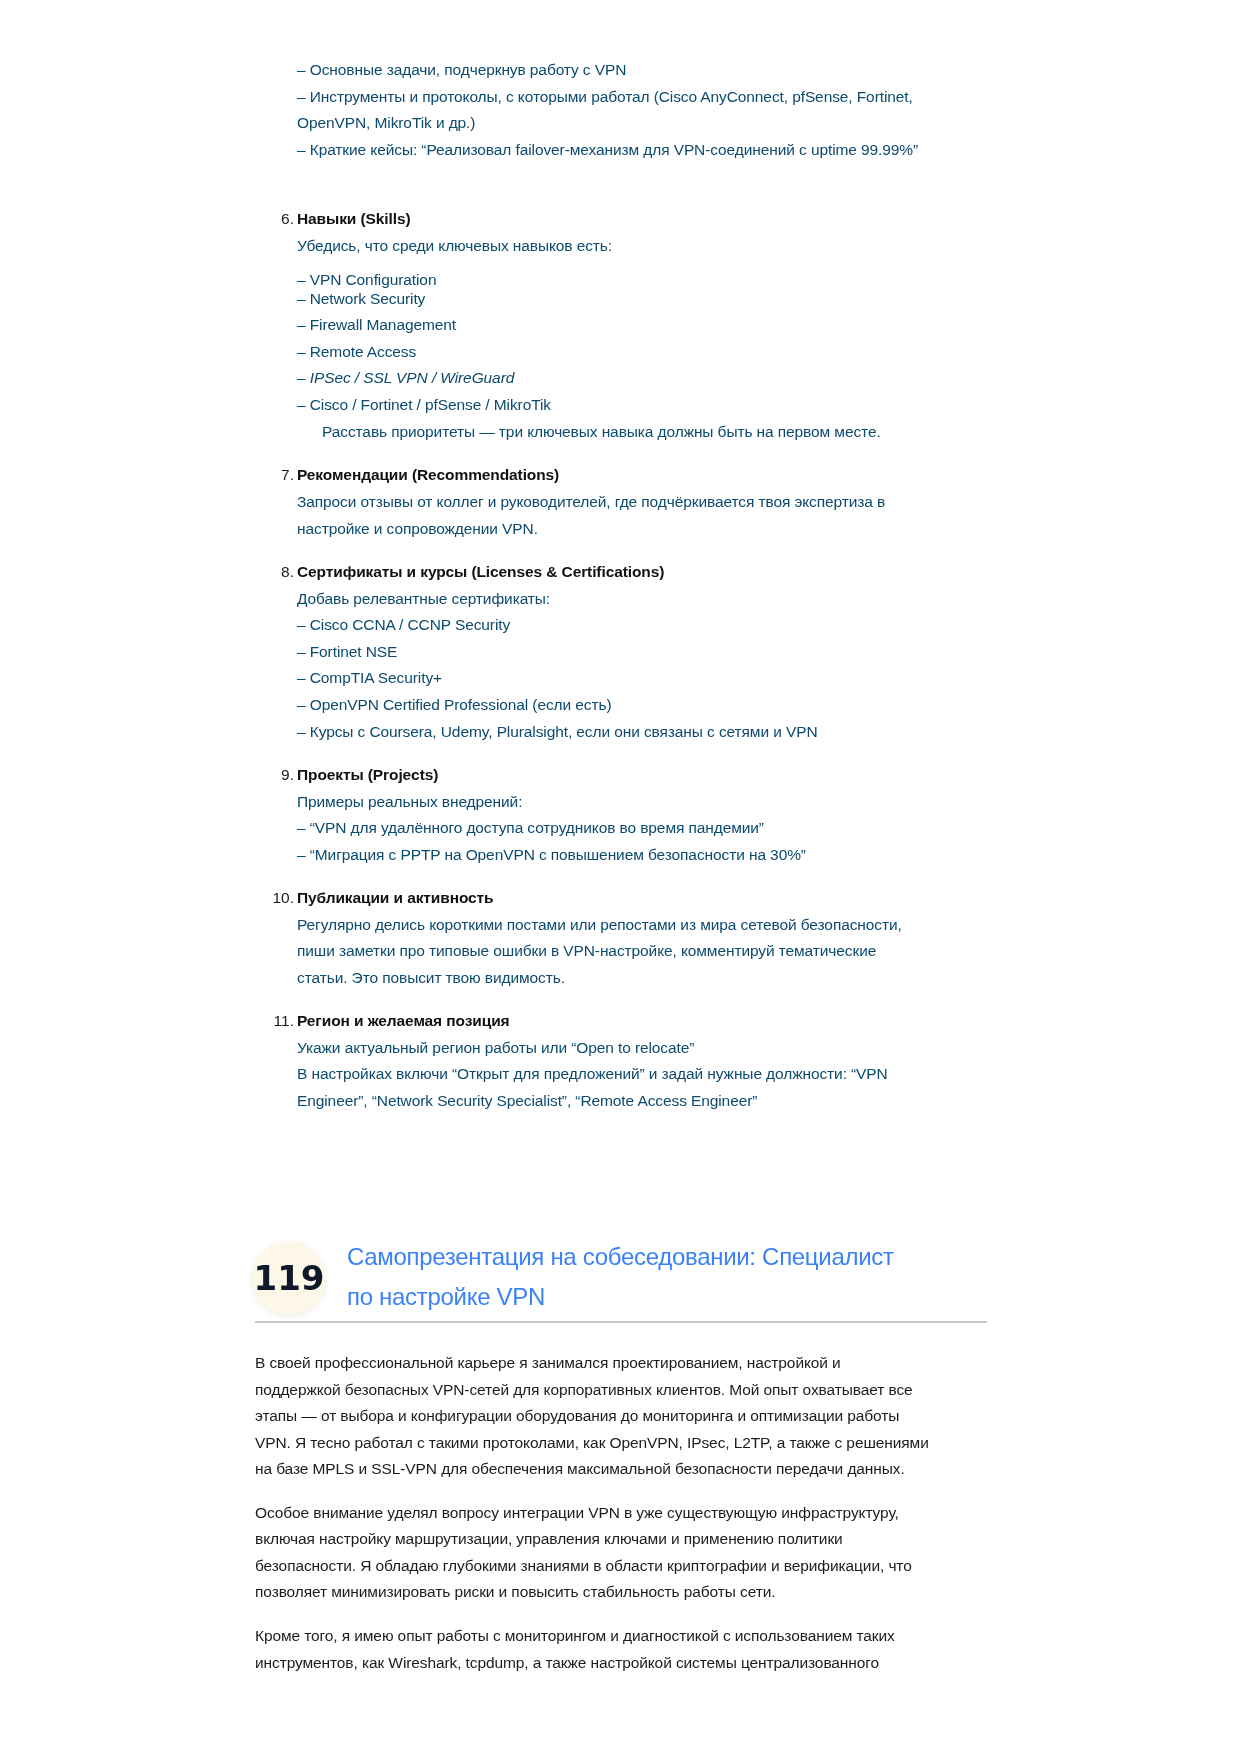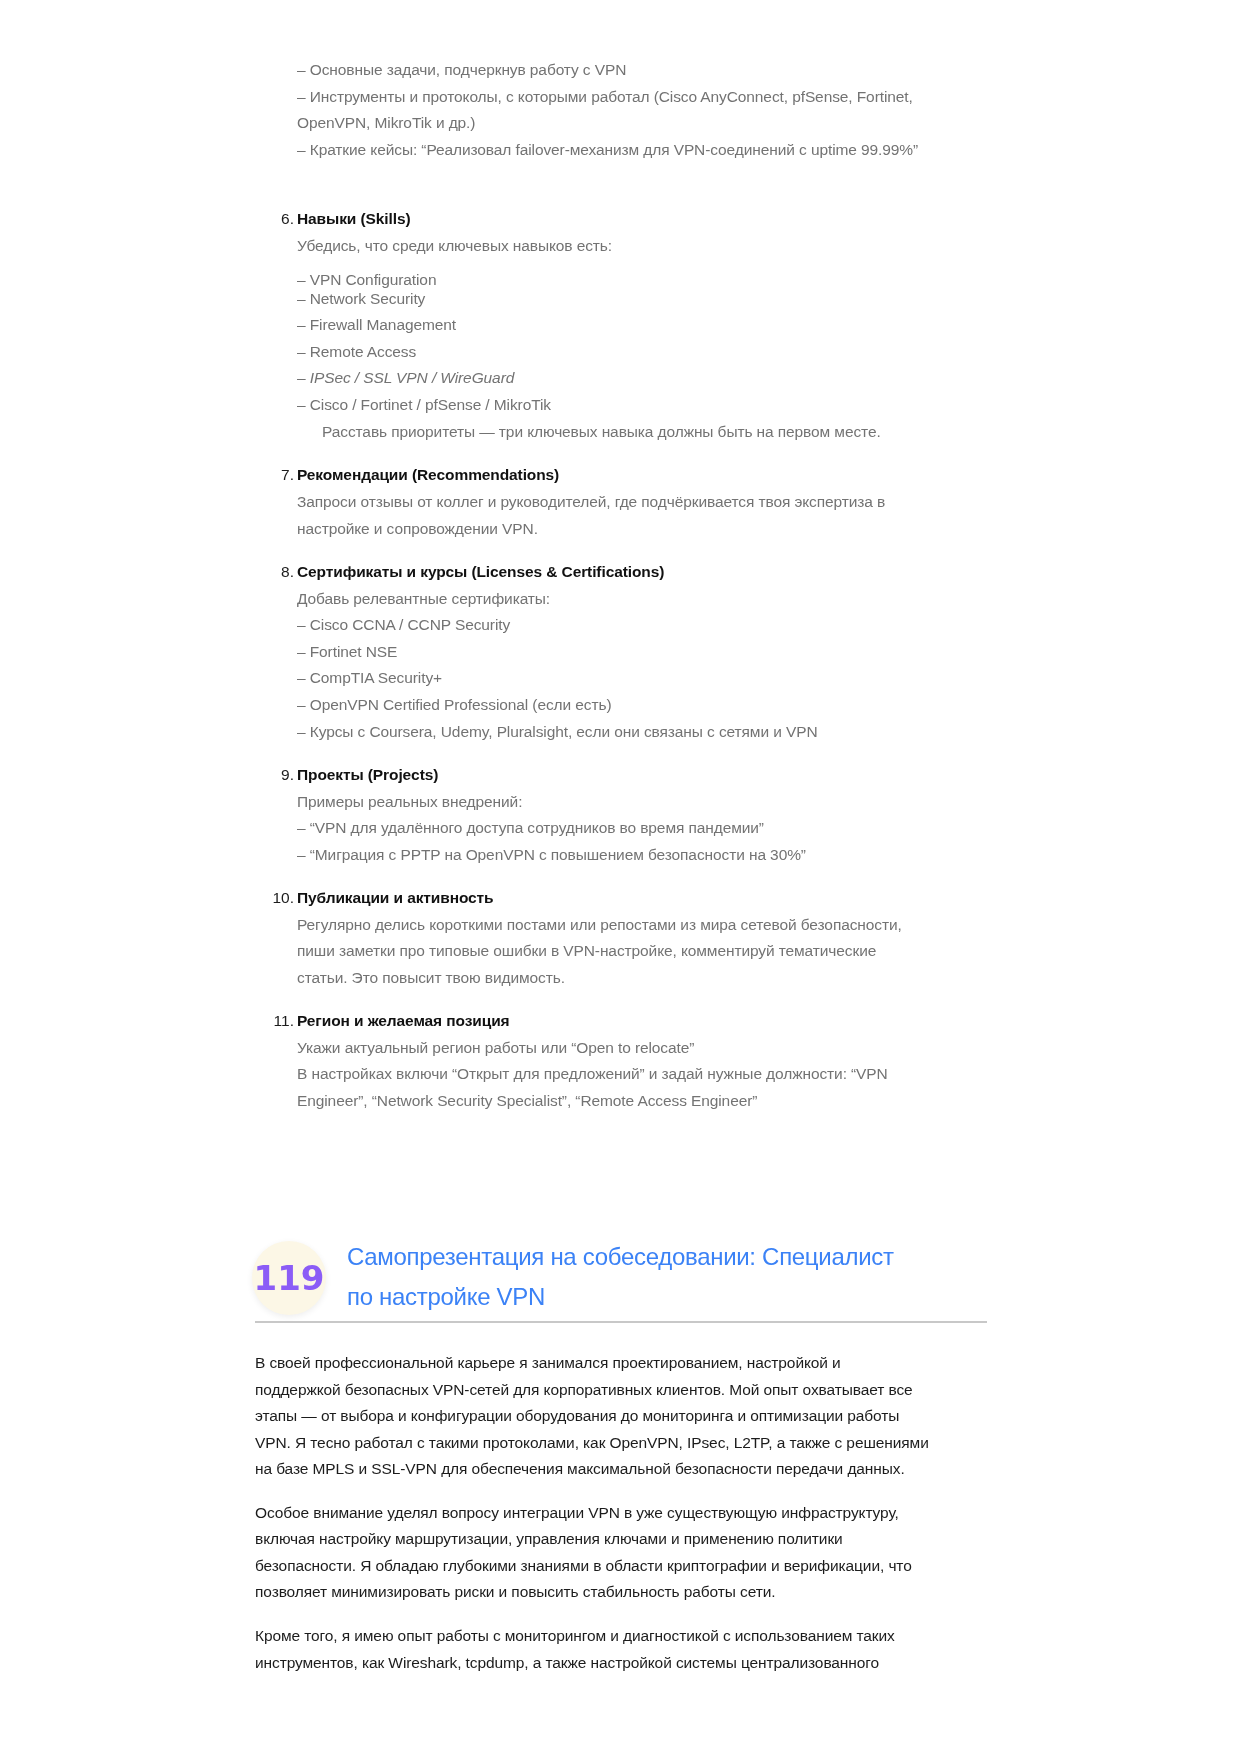--- a/index.html
+++ b/index.html
@@ -19,21 +19,21 @@
       position: absolute;
       left: 0; top: 0;
       width: 1239px;
       height: 1753px;
     }
     .line {
       position: absolute;
       white-space: nowrap;
       line-height: 26.5px;
       font-size: 15.5px;
-      color: #737373;
+      color: #0c4a6e;
       letter-spacing: -0.1px;
     }
     .indent { left: 297px; }
     .num {
       position: absolute;
       white-space: nowrap;
       line-height: 26.5px;
       font-size: 15.5px;
       color: #1c1c1c;
       text-align: right;
@@ -56,21 +56,21 @@
       box-shadow: 0 2px 6px rgba(0,0,0,0.07);
     }
     .section-num {
       position: absolute;
       left: 252px;
       top: 1258px;
       width: 74px;
       text-align: center;
       font-size: 34px;
       font-weight: bold;
-      color: #8b5cf6;
+      color: #0f172a;
       line-height: 40px;
       font-family: "DejaVu Sans", sans-serif;
     }
     .section-title {
       position: absolute;
       left: 347px;
       font-size: 24px;
       font-weight: normal;
       color: #3b82f6;
       line-height: 40px;

